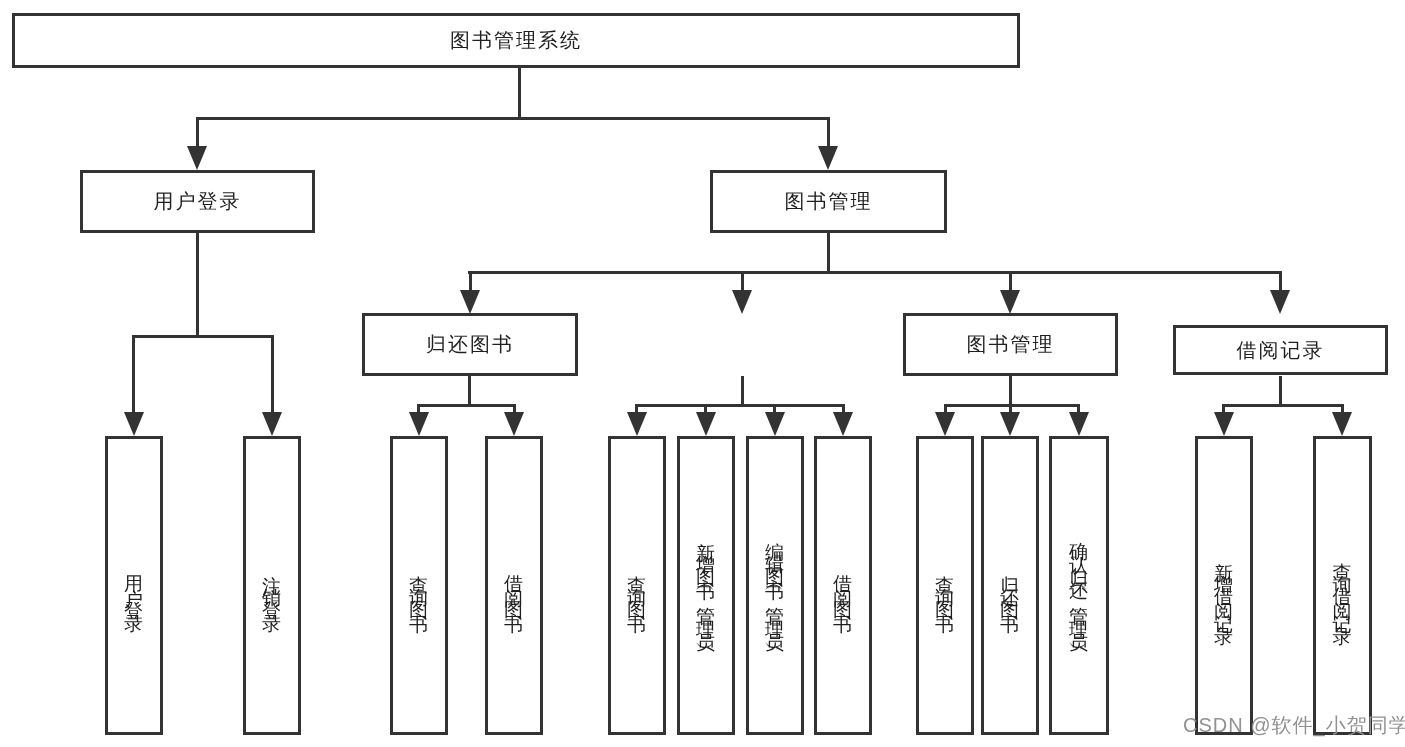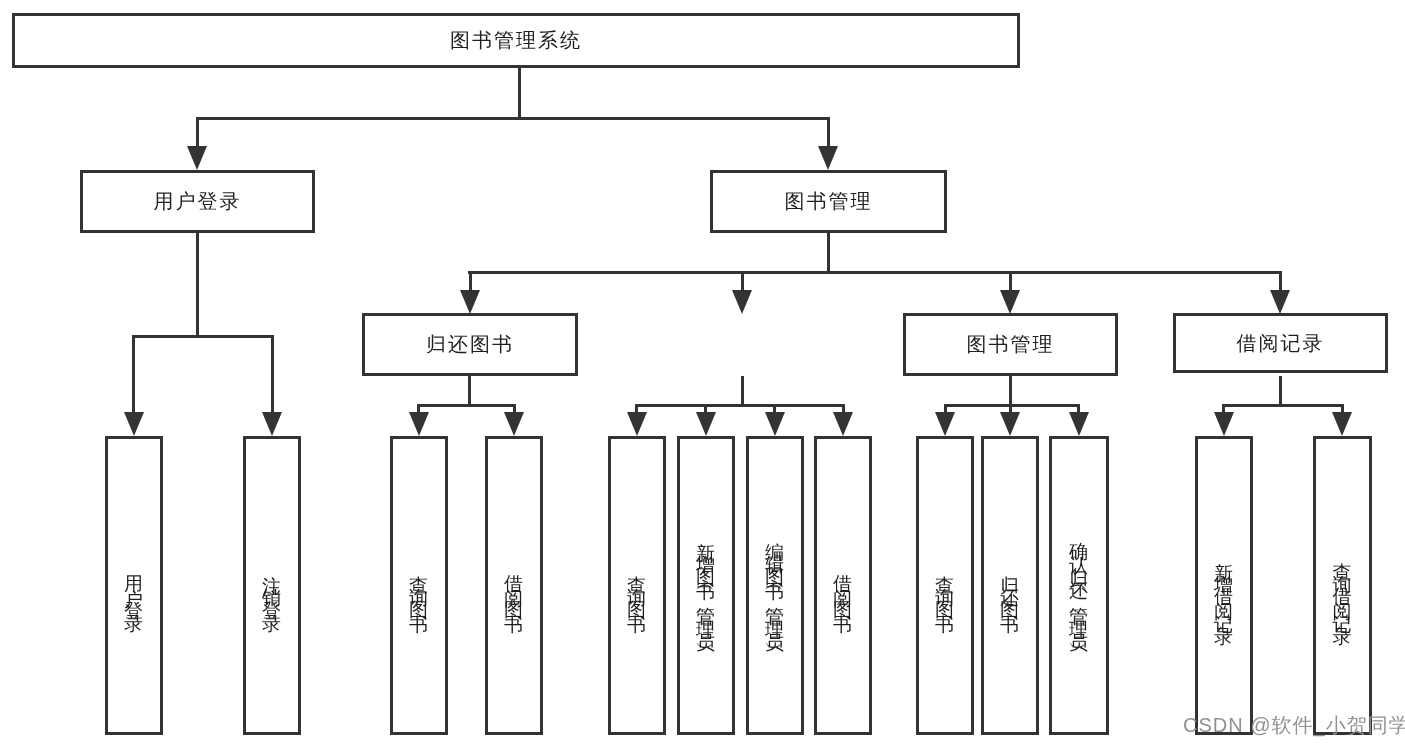--- a/index.html
+++ b/index.html
@@ -87,21 +87,21 @@
   <div class="arr" style="left:732px;top:290px;"></div>
   <div class="arr" style="left:1000px;top:290px;"></div>
   <div class="arr" style="left:1270px;top:290px;"></div>
 
   <div class="hbox" style="left:362px;top:313px;width:216px;height:63px;">
     <span>归还图书</span>
   </div>
   <div class="hbox" style="left:903px;top:313px;width:215px;height:63px;">
     <span>图书管理</span>
   </div>
-  <div class="hbox" style="left:1173px;top:313px;width:215px;height:60px;">
+  <div class="hbox" style="left:1173px;top:325px;width:215px;height:50px;">
     <span>借阅记录</span>
   </div>
 
   <div class="v" style="left:468px;top:376px;height:31px;"></div>
   <div class="h" style="left:417px;top:404px;width:99px;"></div>
   <div class="v" style="left:417px;top:404px;height:12px;"></div>
   <div class="v" style="left:513px;top:404px;height:12px;"></div>
   <div class="arr" style="left:409px;top:412px;"></div>
   <div class="arr" style="left:504px;top:412px;"></div>
 

